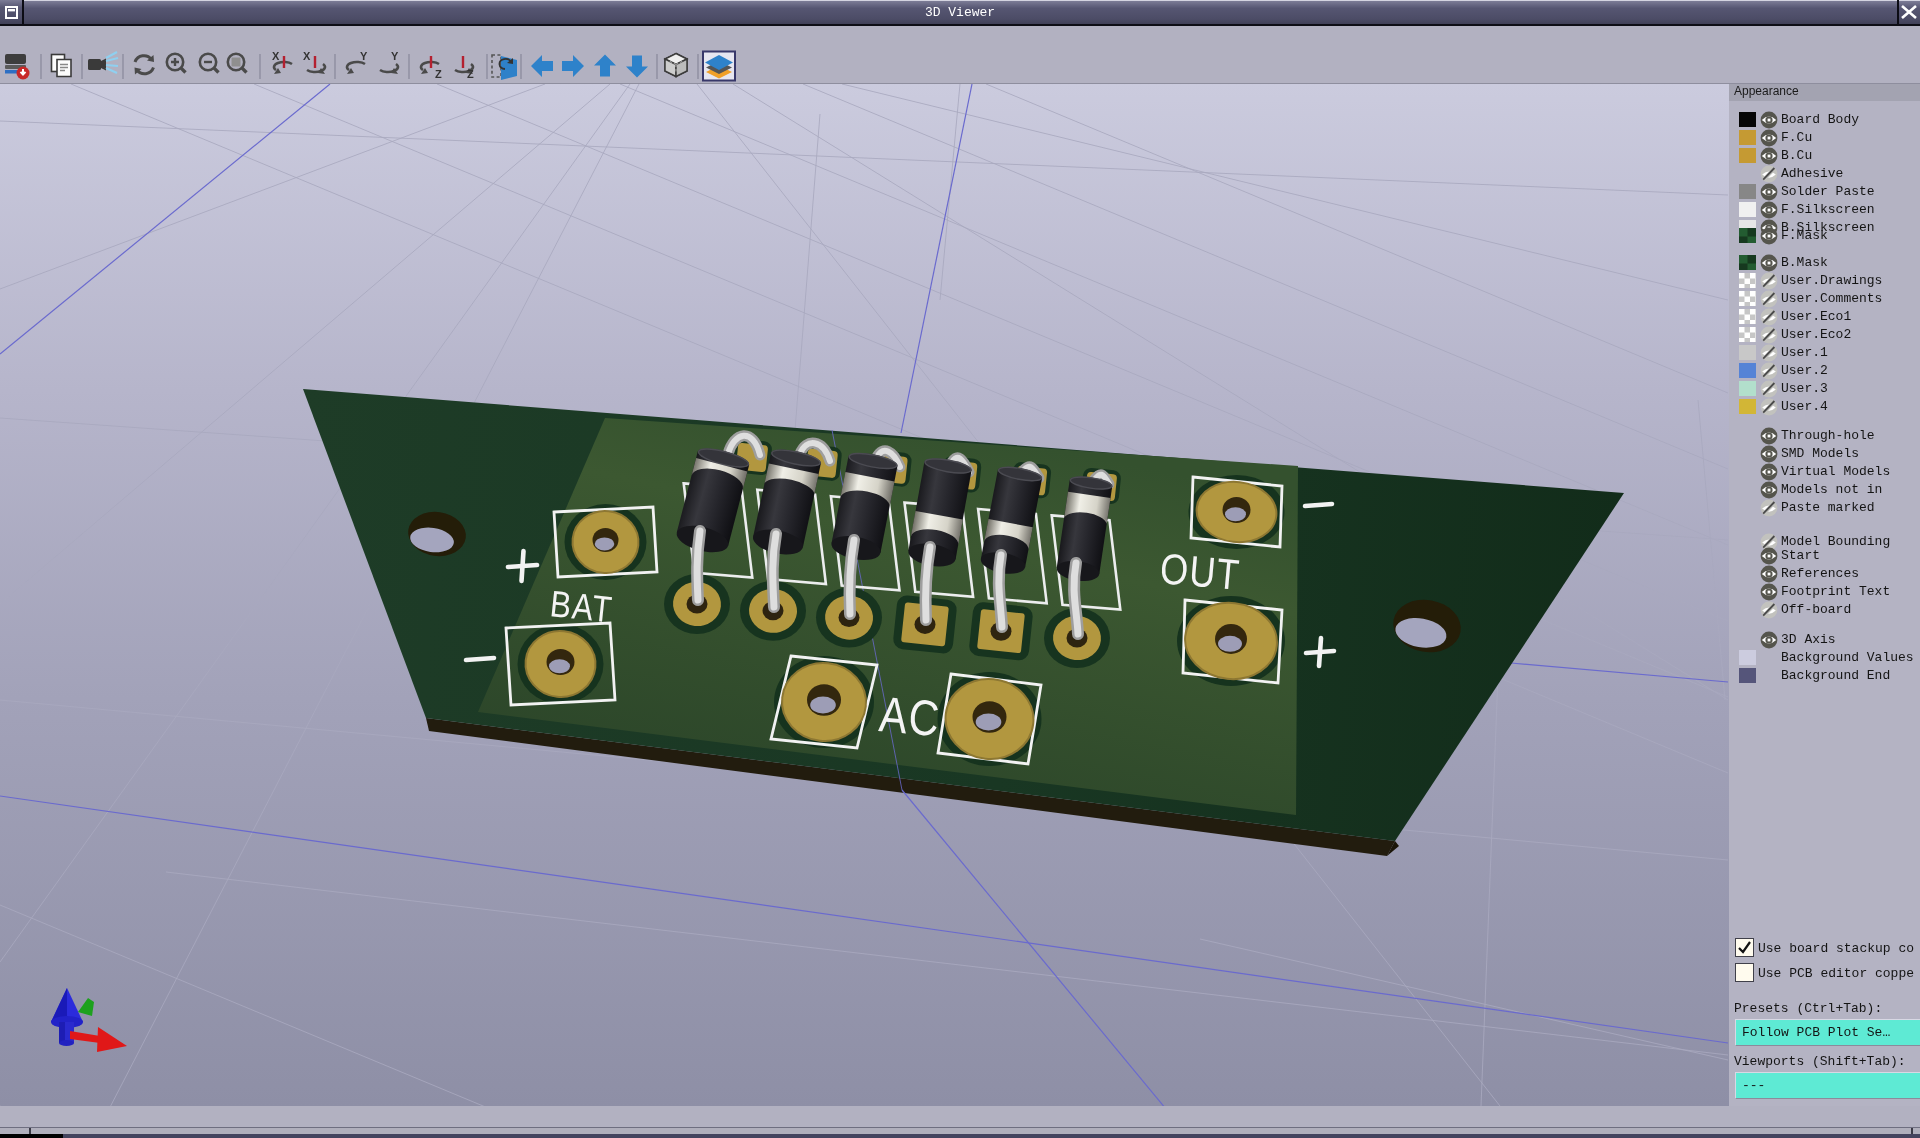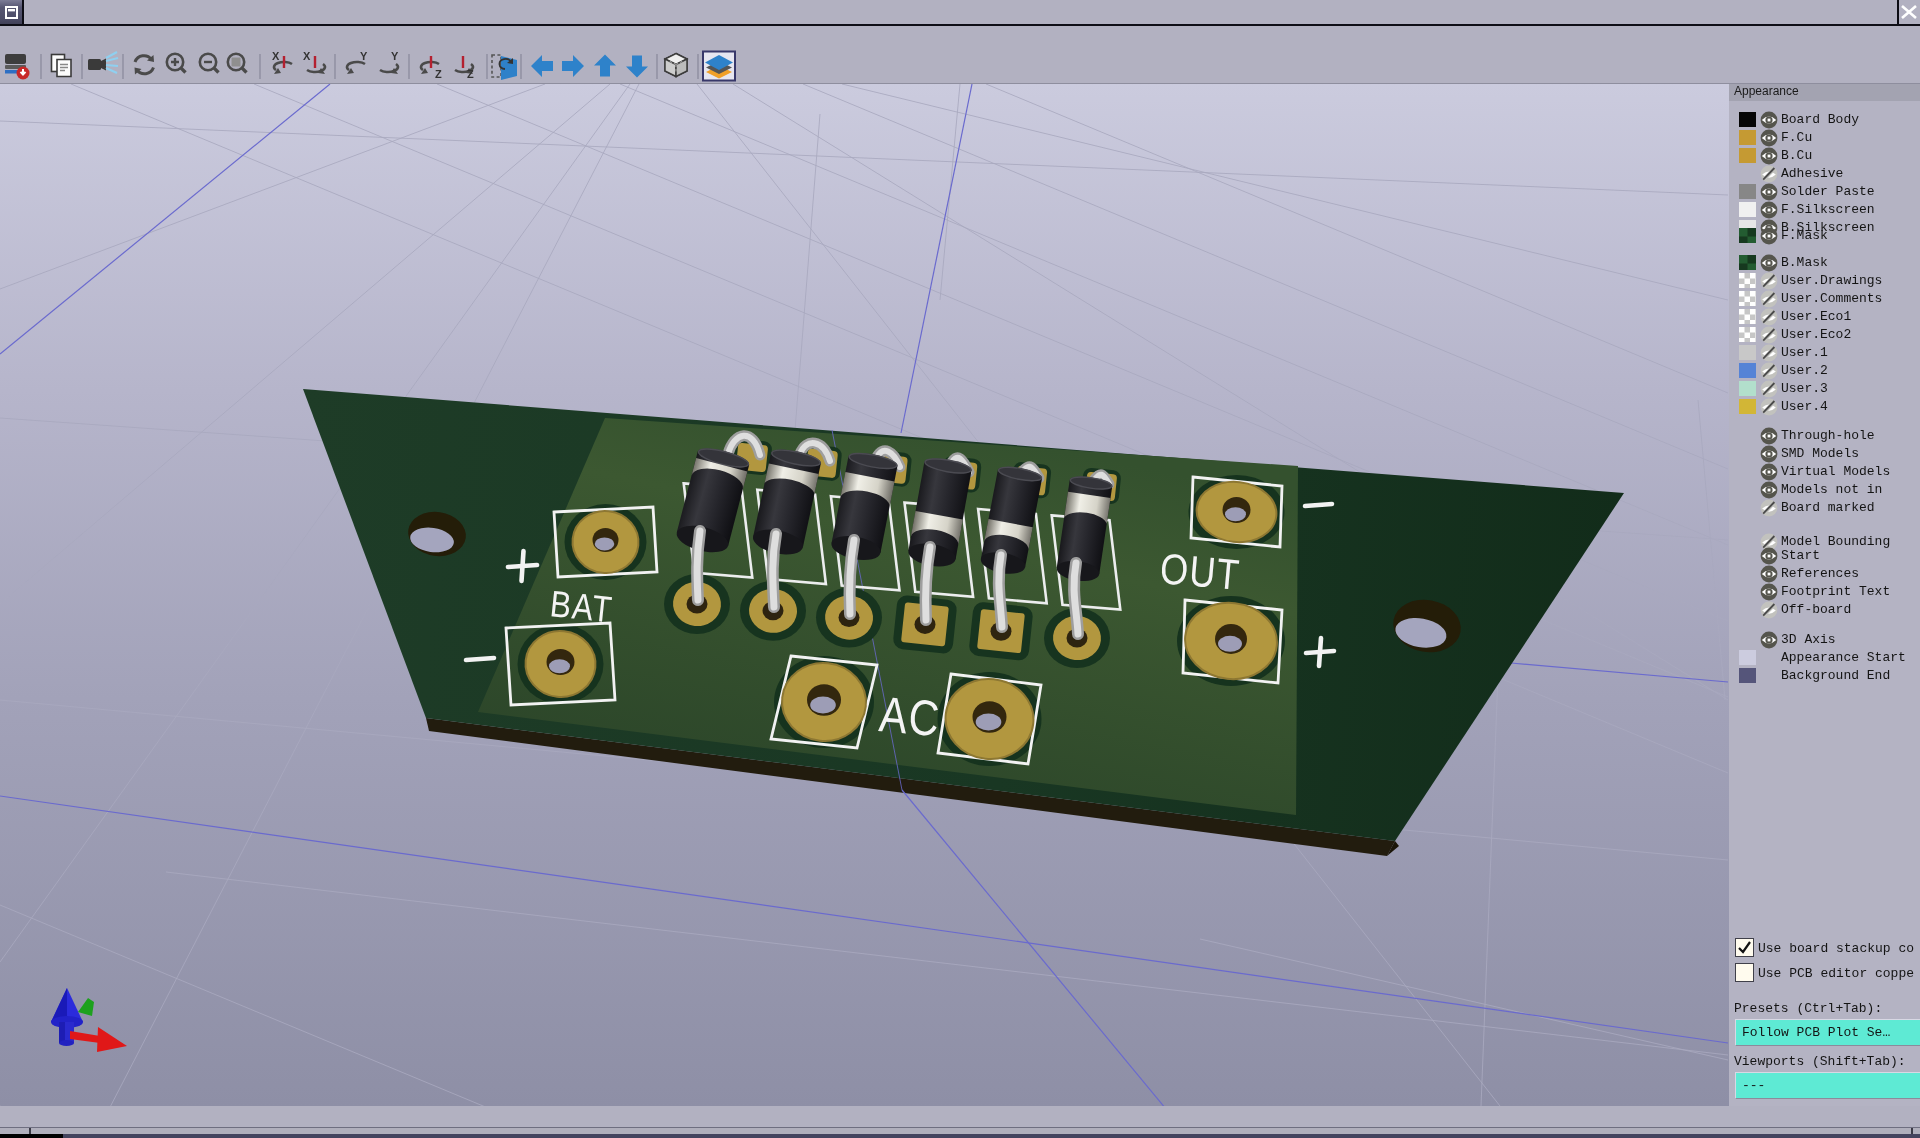--- a/index.html
+++ b/index.html
@@ -32,20 +32,23 @@
   border-top:1px solid #77778a;font-size:13px;color:#101010}
 #strip1{position:absolute;left:0;top:1127px;width:1920px;height:7px;background:#b0afbc;border-top:1px solid #6e6e80}
 #strip2{position:absolute;left:0;top:1134px;width:1920px;height:4px;background:#44445e}
 #strip2 .blk{position:absolute;left:0;top:0;width:63px;height:4px;background:#000}
 .cbx{position:absolute;width:19px;height:19px;background:#fffbee;border:1px solid #40404a}
 .drop{position:absolute;left:6px;width:212px;height:27px;background:#5eead4;border:1px solid #8b8b9b;
   border-top-color:#d8d8e4;border-left-color:#d8d8e4}
 </style></head><body>
 <div id="win">
 
+<div id="titlebar">
+      <div id="titletext">3D Viewer</div>
+    </div>
 <div id="winbtn">
       <svg width="14" height="14">
         <rect x="1" y="1" width="11" height="11" fill="none" stroke="#fff" stroke-width="2"></rect>
         <rect x="3" y="3" width="7" height="2.4" fill="#fff"></rect>
       </svg>
     </div>
 <div id="closebtn"><svg width="21" height="25">
         <path d="M3 6 L17 18 M17 6 L3 18" stroke="#fff" stroke-width="2.6"></path>
       </svg></div>
 <div id="titlebar2"></div>
@@ -701,21 +704,21 @@
           </svg></span>
         <span class="ptx">Models not in</span>
       </div>
       <div class="prow" style="top:415px">
         <span class="eyi"><svg width="18" height="18">
             <circle cx="9" cy="9" r="8.4" fill="#c2c2be"></circle>
             <path d="M2.2 9.6 Q9 3.2 15.8 9.6 Q9 16 2.2 9.6 Z" fill="#fff"></path>
             <path d="M3.4 15 L14.6 3.4" stroke="#c2c2be" stroke-width="3.6"></path>
             <path d="M3.2 14.6 L14.4 3" stroke="#4a4a4a" stroke-width="1.8"></path>
           </svg></span>
-        <span class="ptx">Board marked</span>
+        <span class="ptx">Paste marked</span>
       </div>
       <div class="prow" style="top:449px">
         <span class="eyi"><svg width="18" height="18">
             <circle cx="9" cy="9" r="8.4" fill="#c2c2be"></circle>
             <path d="M2.2 9.6 Q9 3.2 15.8 9.6 Q9 16 2.2 9.6 Z" fill="#fff"></path>
             <path d="M3.4 15 L14.6 3.4" stroke="#c2c2be" stroke-width="3.6"></path>
             <path d="M3.2 14.6 L14.4 3" stroke="#4a4a4a" stroke-width="1.8"></path>
           </svg></span>
         <span class="ptx">Model Bounding</span>
       </div>
@@ -759,21 +762,21 @@
         <span class="eyi"><svg width="18" height="18">
             <circle cx="9" cy="9" r="8.4" fill="#55554d"></circle>
             <path d="M1.8 9 Q9 2.2 16.2 9 Q9 15.8 1.8 9 Z" fill="#fff"></path>
             <circle cx="9" cy="9" r="3.6" fill="#55554d"></circle>
             <rect x="7.6" y="7.6" width="2.8" height="2.8" fill="#fff"></rect>
           </svg></span>
         <span class="ptx">3D Axis</span>
       </div>
       <div class="prow" style="top:565px">
         <div class="sw" style="background:#ccccdf"></div>
-        <span class="ptx">Appearance Start</span>
+        <span class="ptx">Background Values</span>
       </div>
       <div class="prow" style="top:583px">
         <div class="sw" style="background:#55557a"></div>
         <span class="ptx">Background End</span>
       </div>
       <div class="cbx" style="left:6px;top:854px"><svg width="17" height="17">
           <path d="M3 9 L7 13 L14 3" fill="none" stroke="#111" stroke-width="2.2"></path>
         </svg></div>
       <div style="position:absolute;left:29px;top:857px;white-space:pre">Use board stackup co</div>
       <div class="cbx" style="left:6px;top:879px"></div>

